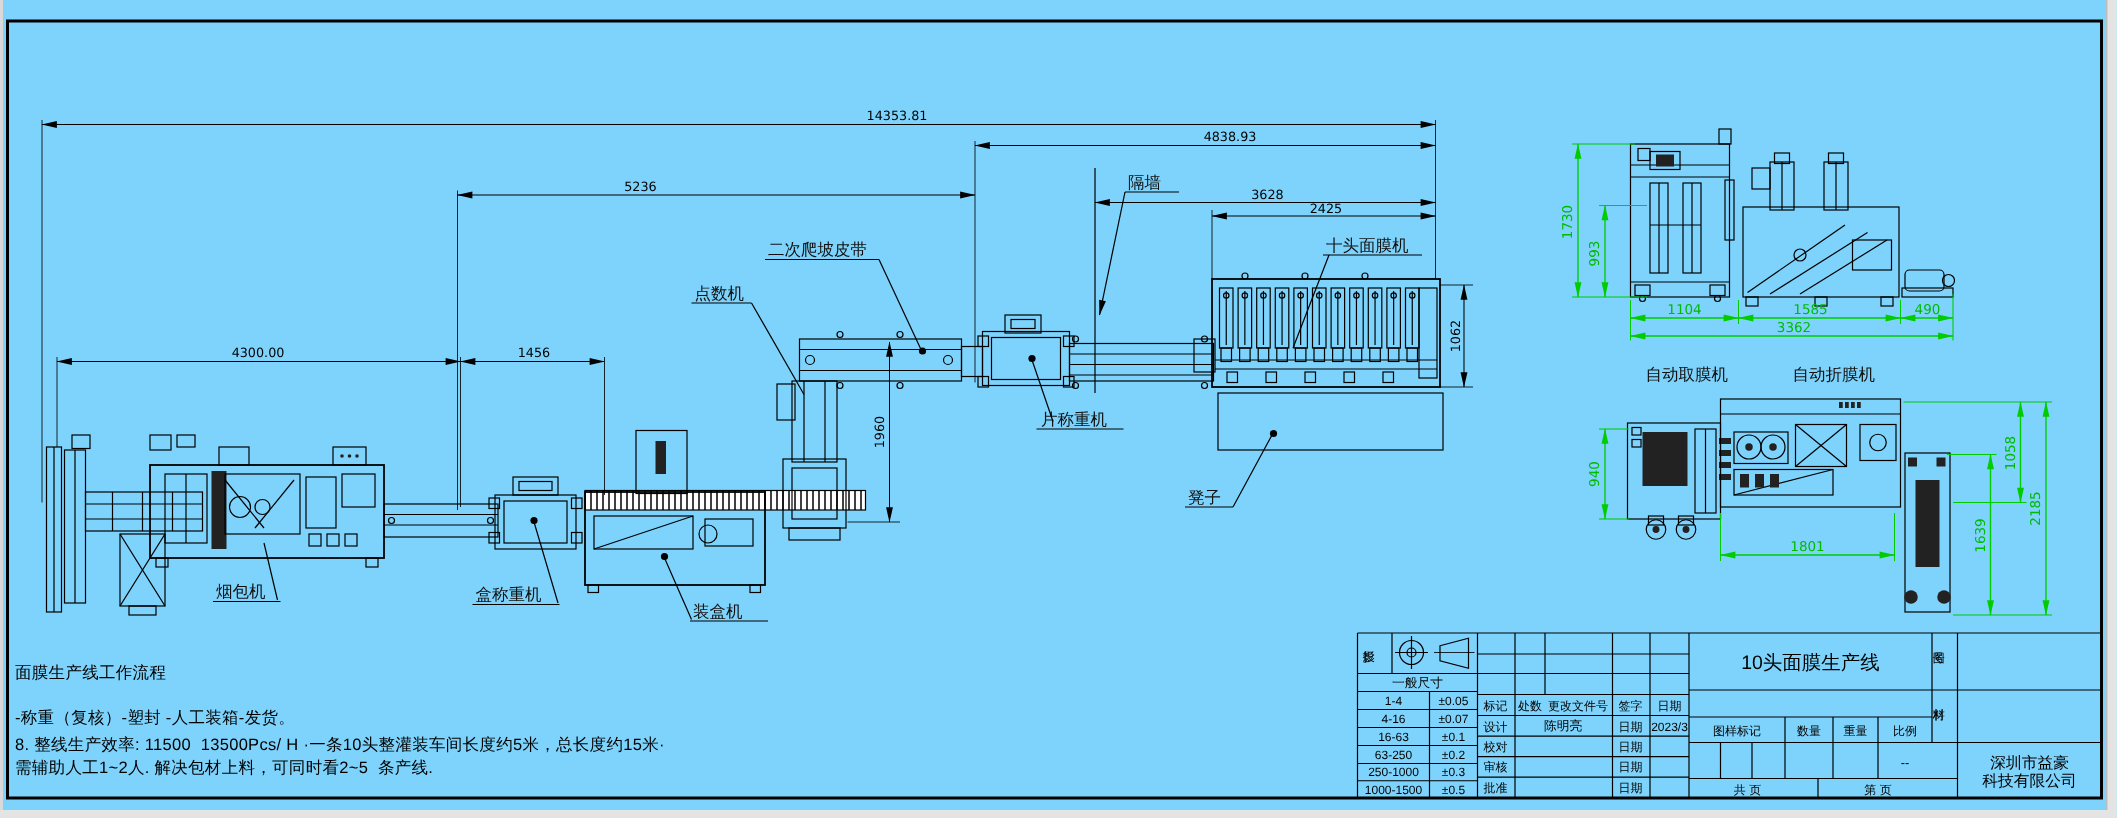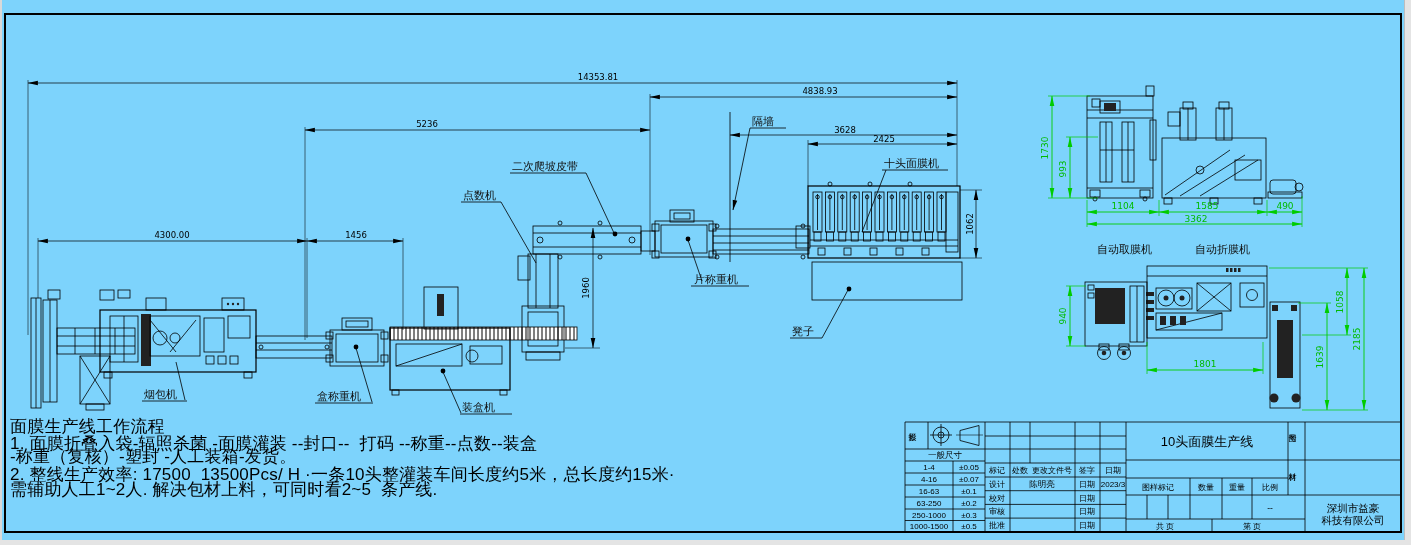--- a/index.html
+++ b/index.html
@@ -14,22 +14,22 @@
   .gdim{stroke:#00cc00;stroke-width:.9;fill:none;}
   .gext{stroke:#00cc00;stroke-width:.7;fill:none;}
   .dt{font:8.5px "DejaVu Sans",sans-serif;fill:#000;}
   .dtg{font:9px "DejaVu Sans",sans-serif;fill:#00bb00;}
   .lbl{font:11px "Liberation Sans",sans-serif;fill:#111;}
   .tbt{font:8px "Liberation Sans",sans-serif;fill:#000;}
   .tbt2{font:8.5px "Liberation Sans",sans-serif;fill:#000;}
   .tbtitle{font:13px "Liberation Sans",sans-serif;fill:#000;}
   .tbco{font:10.5px "Liberation Sans",sans-serif;fill:#000;}
   .vert{writing-mode:vertical-rl;text-orientation:upright;}
-  #notes{position:absolute;left:10px;top:417px;width:520px;color:#000;
-         font-size:17px;line-height:13px;letter-spacing:.2px;white-space:pre;}
+  #notes{position:absolute;left:10px;top:440px;width:520px;color:#000;
+         font-size:11px;line-height:13px;letter-spacing:.2px;white-space:pre;}
   .nl{position:absolute;left:0;}
   .edge{position:absolute;background:#e4e4e4;}
 </style>
 </head>
 <body>
 
 <div id="stage">
 
 <svg id="cad" width="1411" height="545" viewBox="0 0 1411 545">
 <defs>
@@ -513,23 +513,22 @@
   <text x="1165" y="529" class="tbt" text-anchor="middle">共  页</text>
   <text x="1252" y="529" class="tbt" text-anchor="middle">第  页</text>
 
   <text x="1353" y="512" class="tbco" text-anchor="middle">深圳市益豪</text>
   <text x="1353" y="524" class="tbco" text-anchor="middle">科技有限公司</text>
 </g>
 </svg>
 
 <div id="notes">
   <div class="nl" style="top:3px">面膜生产线工作流程</div>
-  <div class="nl" style="top:20px">1. 面膜折叠入袋-辐照杀菌 -面膜灌装 --封口--  打码 --称重--点数--装盒</div>
   <div class="nl" style="top:33px">-称重（复核）-塑封 -人工装箱-发货。</div>
-  <div class="nl" style="top:51px">2. 整线生产效率: 17500  13500Pcs/ H ·一条10头整灌装车间长度约5米，总长度约15米·</div>
+  <div class="nl" style="top:51px">8. 整线生产效率: 11500  13500Pcs/ H ·一条10头整灌装车间长度约5米，总长度约15米·</div>
   <div class="nl" style="top:66px">需辅助人工1~2人. 解决包材上料，可同时看2~5  条产线.</div>
 </div>
 
 <div class="edge" style="left:0;top:0;width:2px;height:545px;background:#d9d9d9"></div>
 <div class="edge" style="left:1404px;top:0;width:7px;height:545px;border-left:1px solid #bdbdbd"></div>
 <div class="edge" style="left:0;top:540px;width:1411px;height:5px"></div>
 
 </div>
 
 </body></html>

